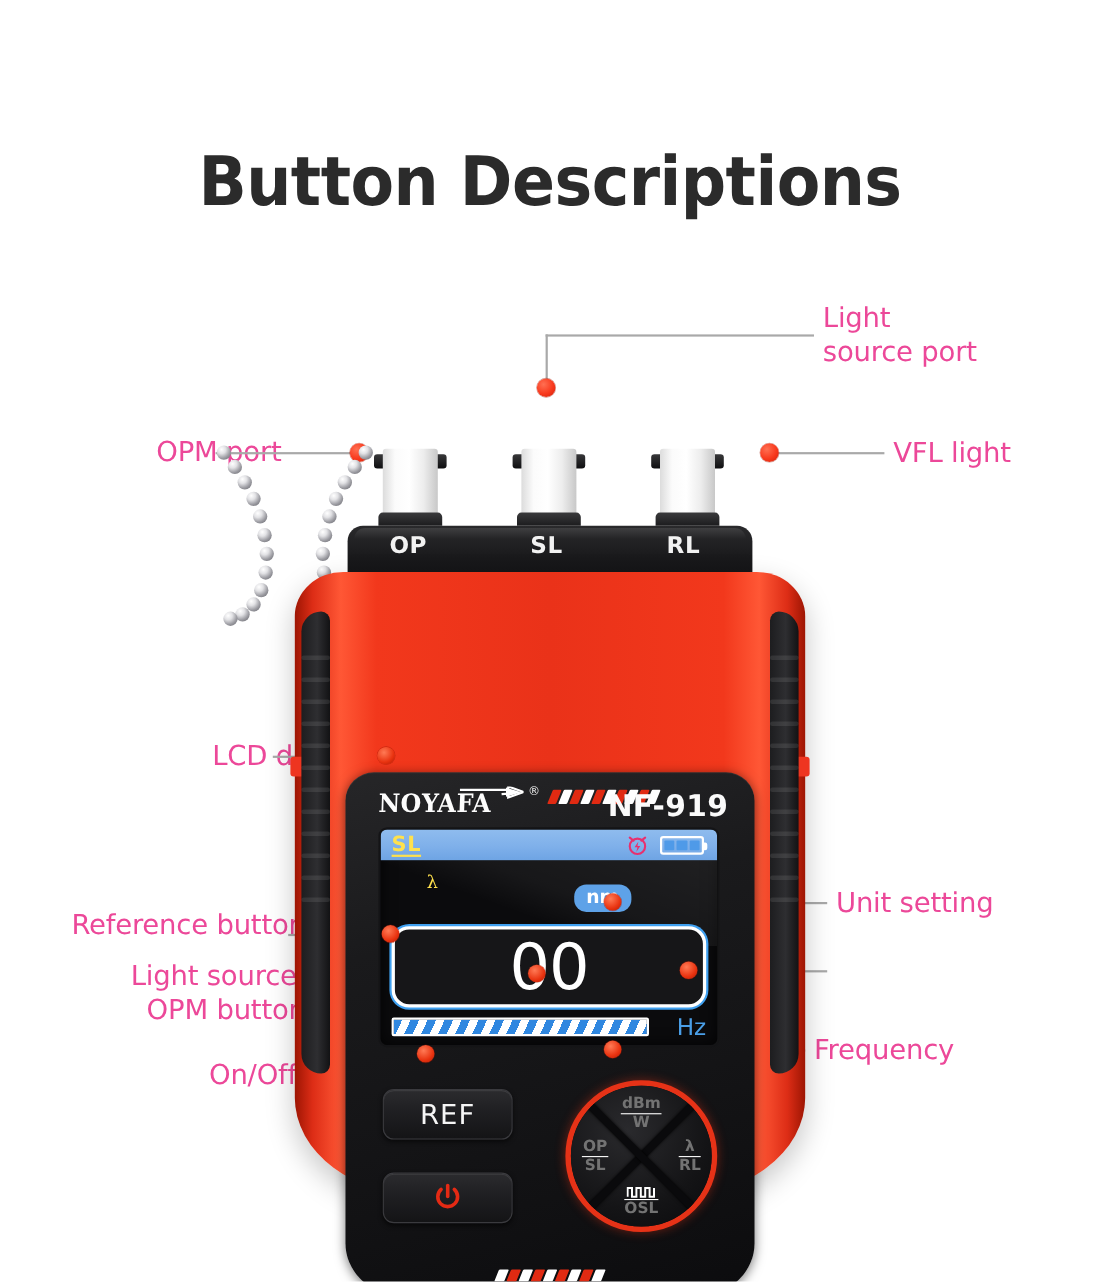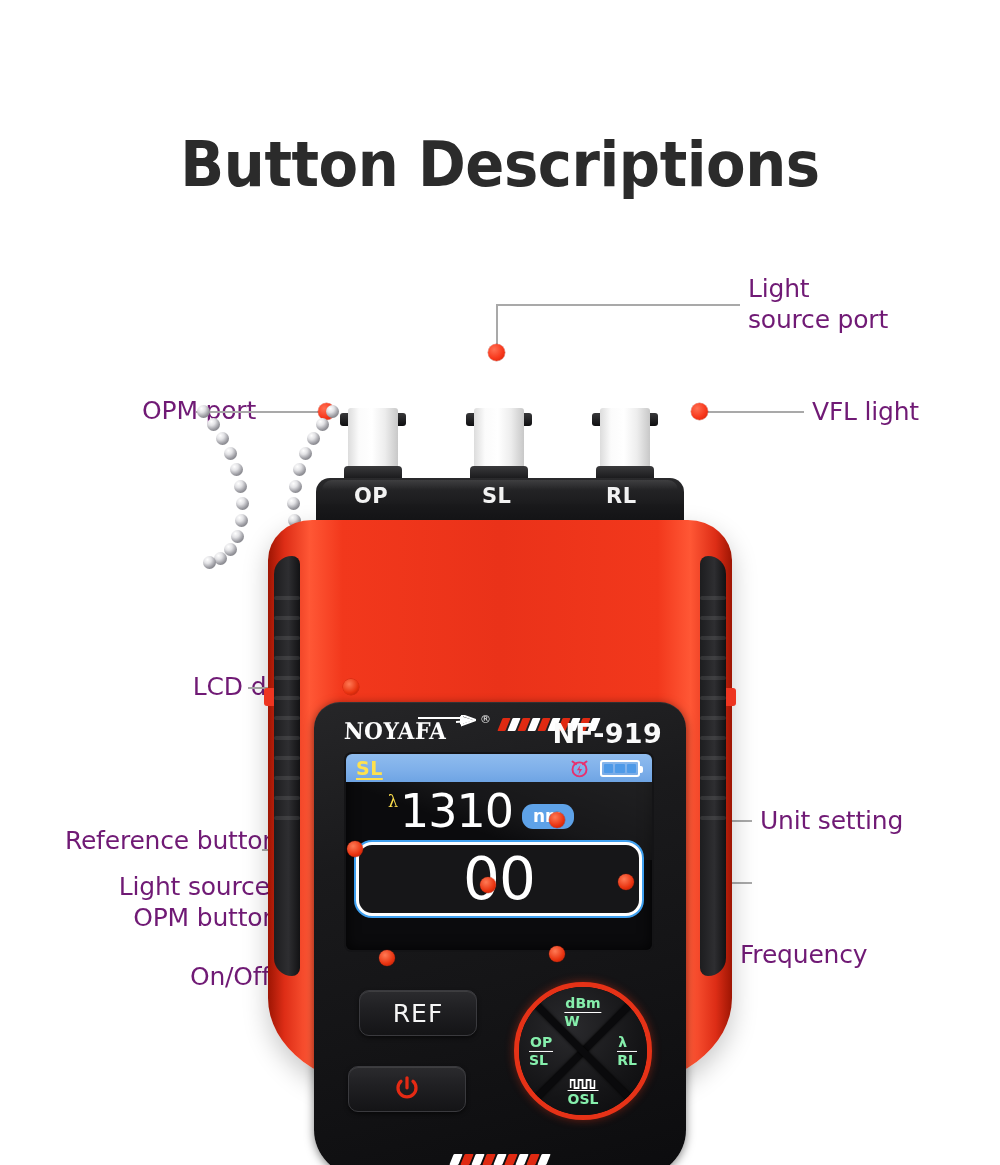--- a/index.html
+++ b/index.html
@@ -19,21 +19,21 @@
     font-family: "DejaVu Sans", sans-serif;
     font-size: 62px; font-weight: bold; letter-spacing: -0.5px;
     color: #2b2b2b;
     transform: scaleX(0.93); transform-origin: 50% 50%;
   }
 
   
   .callout {
     position: absolute;
     font-family: "DejaVu Sans", sans-serif;
-    font-size: 25px; color: #701a75; line-height: 1.22;
+    font-size: 25px; color: #ec4899; line-height: 1.22;
     white-space: pre-line; letter-spacing: -0.2px;
   }
   .callout.right { text-align: left; }
   .callout.left  { text-align: right; }
 
   
   .lead { position: absolute; background: #a9a9a9; }
   .lead.h { height: 1.6px; }
   .lead.v { width: 1.6px; }
 
@@ -246,21 +246,21 @@
 
   
   .btn-ref, .btn-pwr {
     position:absolute; left:34px; width:118px; height:46px;
     border-radius:10px;
     background: linear-gradient(180deg,#2b2b2e 0%,#202023 40%,#141416 100%);
     border:1px solid #3a3a3e;
     display:flex; align-items:center; justify-content:center;
     box-shadow: inset 0 1px 0 rgba(255,255,255,.09), 0 2px 4px rgba(0,0,0,.55);
   }
-  .btn-ref { top:288px;margin-left:11px; }
+  .btn-ref { top:288px; }
   .btn-pwr { top:364px; }
   .btn-ref span {
     color:#f6f6f6; font-family:"DejaVu Sans", sans-serif; font-size:25px; font-weight:500;
     letter-spacing:1px;
   }
 
   
   .dpad {
     position:absolute; left:200px; top:280px; width:138px; height:138px;
     border-radius:50%;
@@ -272,22 +272,22 @@
     position:absolute; inset:0; border-radius:50%; overflow:hidden;
     background: radial-gradient(circle at 40% 32%, #2a2a2d 0%, #141416 62%, #0a0a0c 100%);
   }
   .dpad-x, .dpad-x2 {
     position:absolute; left:50%; top:-12%; width:7px; height:124%;
     background:#0a0a0c; box-shadow:0 0 3px #000;
   }
   .dpad-x  { transform: translateX(-50%) rotate(45deg); }
   .dpad-x2 { transform: translateX(-50%) rotate(-45deg); }
   .dk {
-    position:absolute; color:#86efac; font-family:"DejaVu Sans", sans-serif;
-    font-size:14px; font-weight:bold; text-align:left; line-height:1.04;
+    position:absolute; color:#737373; font-family:"DejaVu Sans", sans-serif;
+    font-size:14px; font-weight:bold; text-align:center; line-height:1.04;
   }
   .dk .top { display:block; border-bottom:1.6px solid #fff; padding:0 1px 1px; }
   .dk .bot { display:block; padding-top:1px; }
   .dk-n { left:50%; top:9px; transform:translateX(-50%); }
   .dk-s { left:50%; bottom:8px; transform:translateX(-50%); }
   .dk-w { left:10px; top:50%; transform:translateY(-50%); }
   .dk-e { right:10px; top:50%; transform:translateY(-50%); }
   .sqwave { display:block; margin:0 auto 0; }
 
   
@@ -483,28 +483,31 @@
                 <i></i>
                 <i></i>
             </div>
           </div>
 
           <div class="lcd-body">
             <div class="lcd-gloss"></div>
 
             <div class="wl-row">
               <div class="lambda">λ</div>
-              <div class="wl-num">1310</div>
               <div class="nm-pill">nm</div>
             </div>
 
             <div class="val-box">
               <span class="v">00</span>
             </div>
 
+            <div class="bar-row">
+              <div class="bar"></div>
+              <div class="hz">Hz</div>
+            </div>
           </div>
         </div>
 
         <div class="btn-ref">
           <span>REF</span>
         </div>
 
         <div class="btn-pwr">
           <svg width="30" height="30" viewBox="0 0 24 24">
             <path d="M12 3 L12 11" stroke="#e42a14" stroke-width="2.6" stroke-linecap="round"></path>

